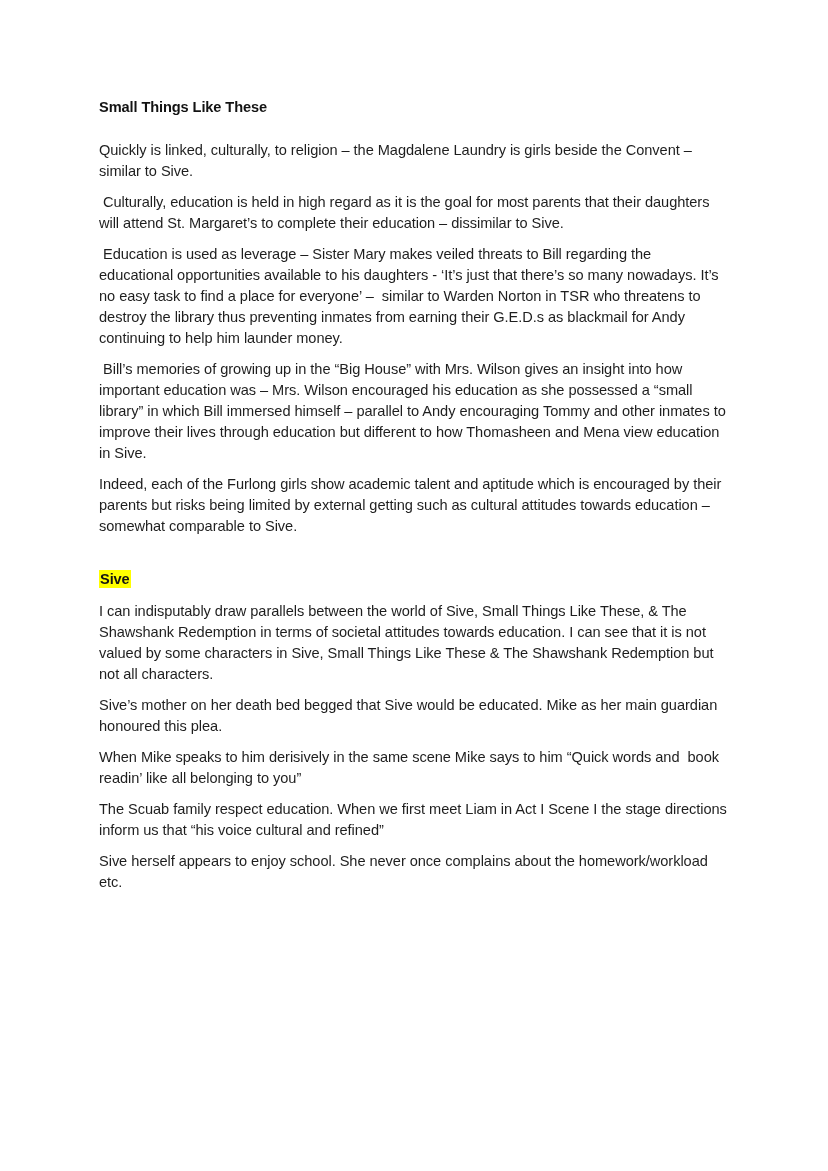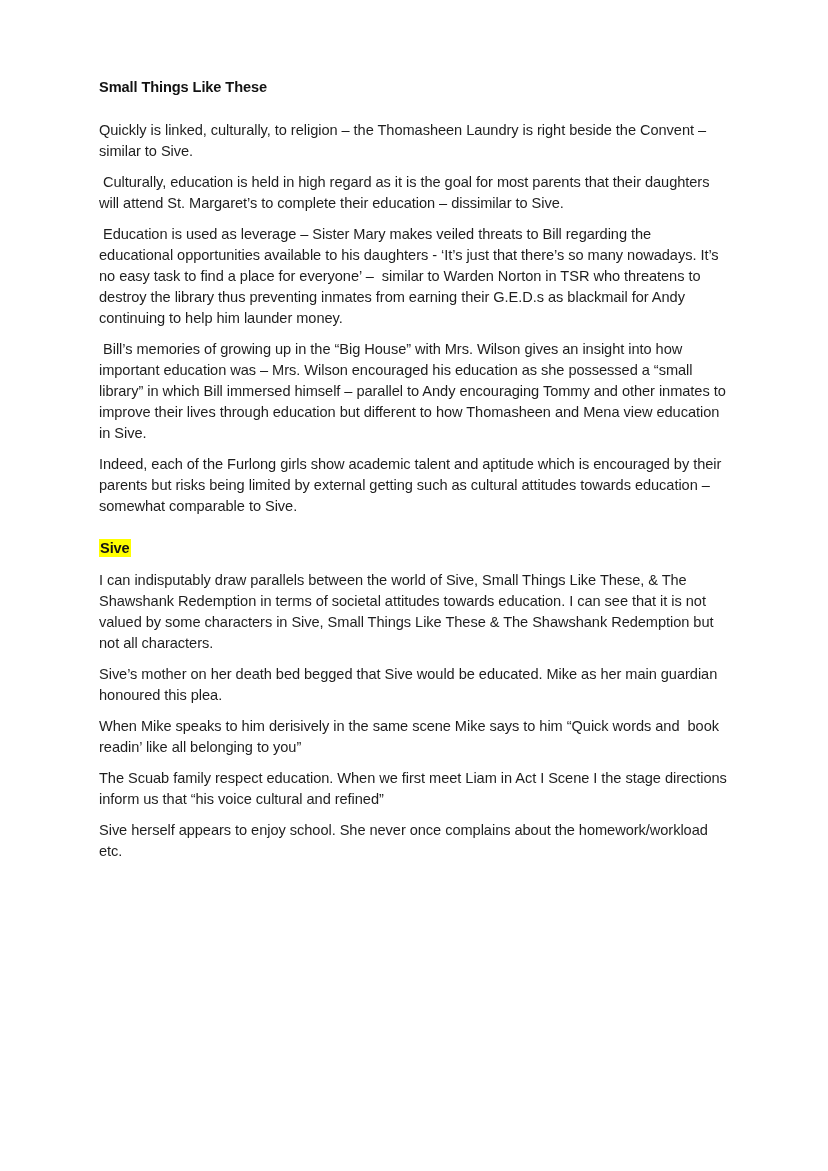--- a/index.html
+++ b/index.html
@@ -16,21 +16,21 @@
     color: #1c1c1c;
     -webkit-font-smoothing: antialiased;
   }
 
   .page {
     position: relative;
     width: 828px;
     height: 1171px;
     background: #ffffff;
     box-sizing: border-box;
-    padding: 77px 100px 0 99px;
+    padding: 97px 100px 0 99px;
   }
 
   .doc-body {
     width: 630px;
   }
 
   .doc-title {
     font-size: 14.6px;
     font-weight: bold;
     line-height: 21px;
@@ -53,36 +53,36 @@
   
   p.para.gap-before {
     margin-top: 8px;
   }
 
   .section-heading {
     font-size: 14.6px;
     font-weight: bold;
     line-height: 21px;
     letter-spacing: -0.1px;
-    margin: 21px 0 11px 0;
+    margin: 32px 0 11px 0;
     color: #131313;
   }
 
   .section-heading .hl {
     background: #ffff00;
     padding: 1px 1px 1px 1px;
   }
 </style>
 </head>
 <body>
 
 <div class="page">
   <div class="doc-body" id="doc-body">
       <div class="doc-title">Small Things Like These</div>
-      <p class="para">Quickly is linked, culturally, to religion – the Thomasheen Laundry is right beside the Convent – similar to Sive.</p>
+      <p class="para">Quickly is linked, culturally, to religion – the Magdalene Laundry is girls beside the Convent – similar to Sive.</p>
       <p class="para gap-before"> Culturally, education is held in high regard as it is the goal for most parents that their daughters will attend St. Margaret’s to complete their education – dissimilar to Sive.</p>
       <p class="para gap-before"> Education is used as leverage – Sister Mary makes veiled threats to Bill regarding the educational opportunities available to his daughters - ‘It’s just that there’s so many nowadays. It’s no easy task to find a place for everyone’ –  similar to Warden Norton in TSR who threatens to destroy the library thus preventing inmates from earning their G.E.D.s as blackmail for Andy continuing to help him launder money.</p>
       <p class="para gap-before"> Bill’s memories of growing up in the “Big House” with Mrs. Wilson gives an insight into how important education was – Mrs. Wilson encouraged his education as she possessed a “small library” in which Bill immersed himself – parallel to Andy encouraging Tommy and other inmates to improve their lives through education but different to how Thomasheen and Mena view education in Sive.</p>
       <p class="para gap-before">Indeed, each of the Furlong girls show academic talent and aptitude which is encouraged by their parents but risks being limited by external getting such as cultural attitudes towards education – somewhat comparable to Sive.</p>
       <div class="section-heading"><span class="hl">Sive</span></div>
       <p class="para">I can indisputably draw parallels between the world of Sive, Small Things Like These, &amp; The Shawshank Redemption in terms of societal attitudes towards education. I can see that it is not valued by some characters in Sive, Small Things Like These &amp; The Shawshank Redemption but not all characters.</p>
       <p class="para">Sive’s mother on her death bed begged that Sive would be educated. Mike as her main guardian honoured this plea.</p>
       <p class="para">When Mike speaks to him derisively in the same scene Mike says to him “Quick words and  book readin’ like all belonging to you”</p>
       <p class="para">The Scuab family respect education. When we first meet Liam in Act I Scene I the stage directions inform us that “his voice cultural and refined”</p>
       <p class="para">Sive herself appears to enjoy school. She never once complains about the homework/workload etc.</p>

